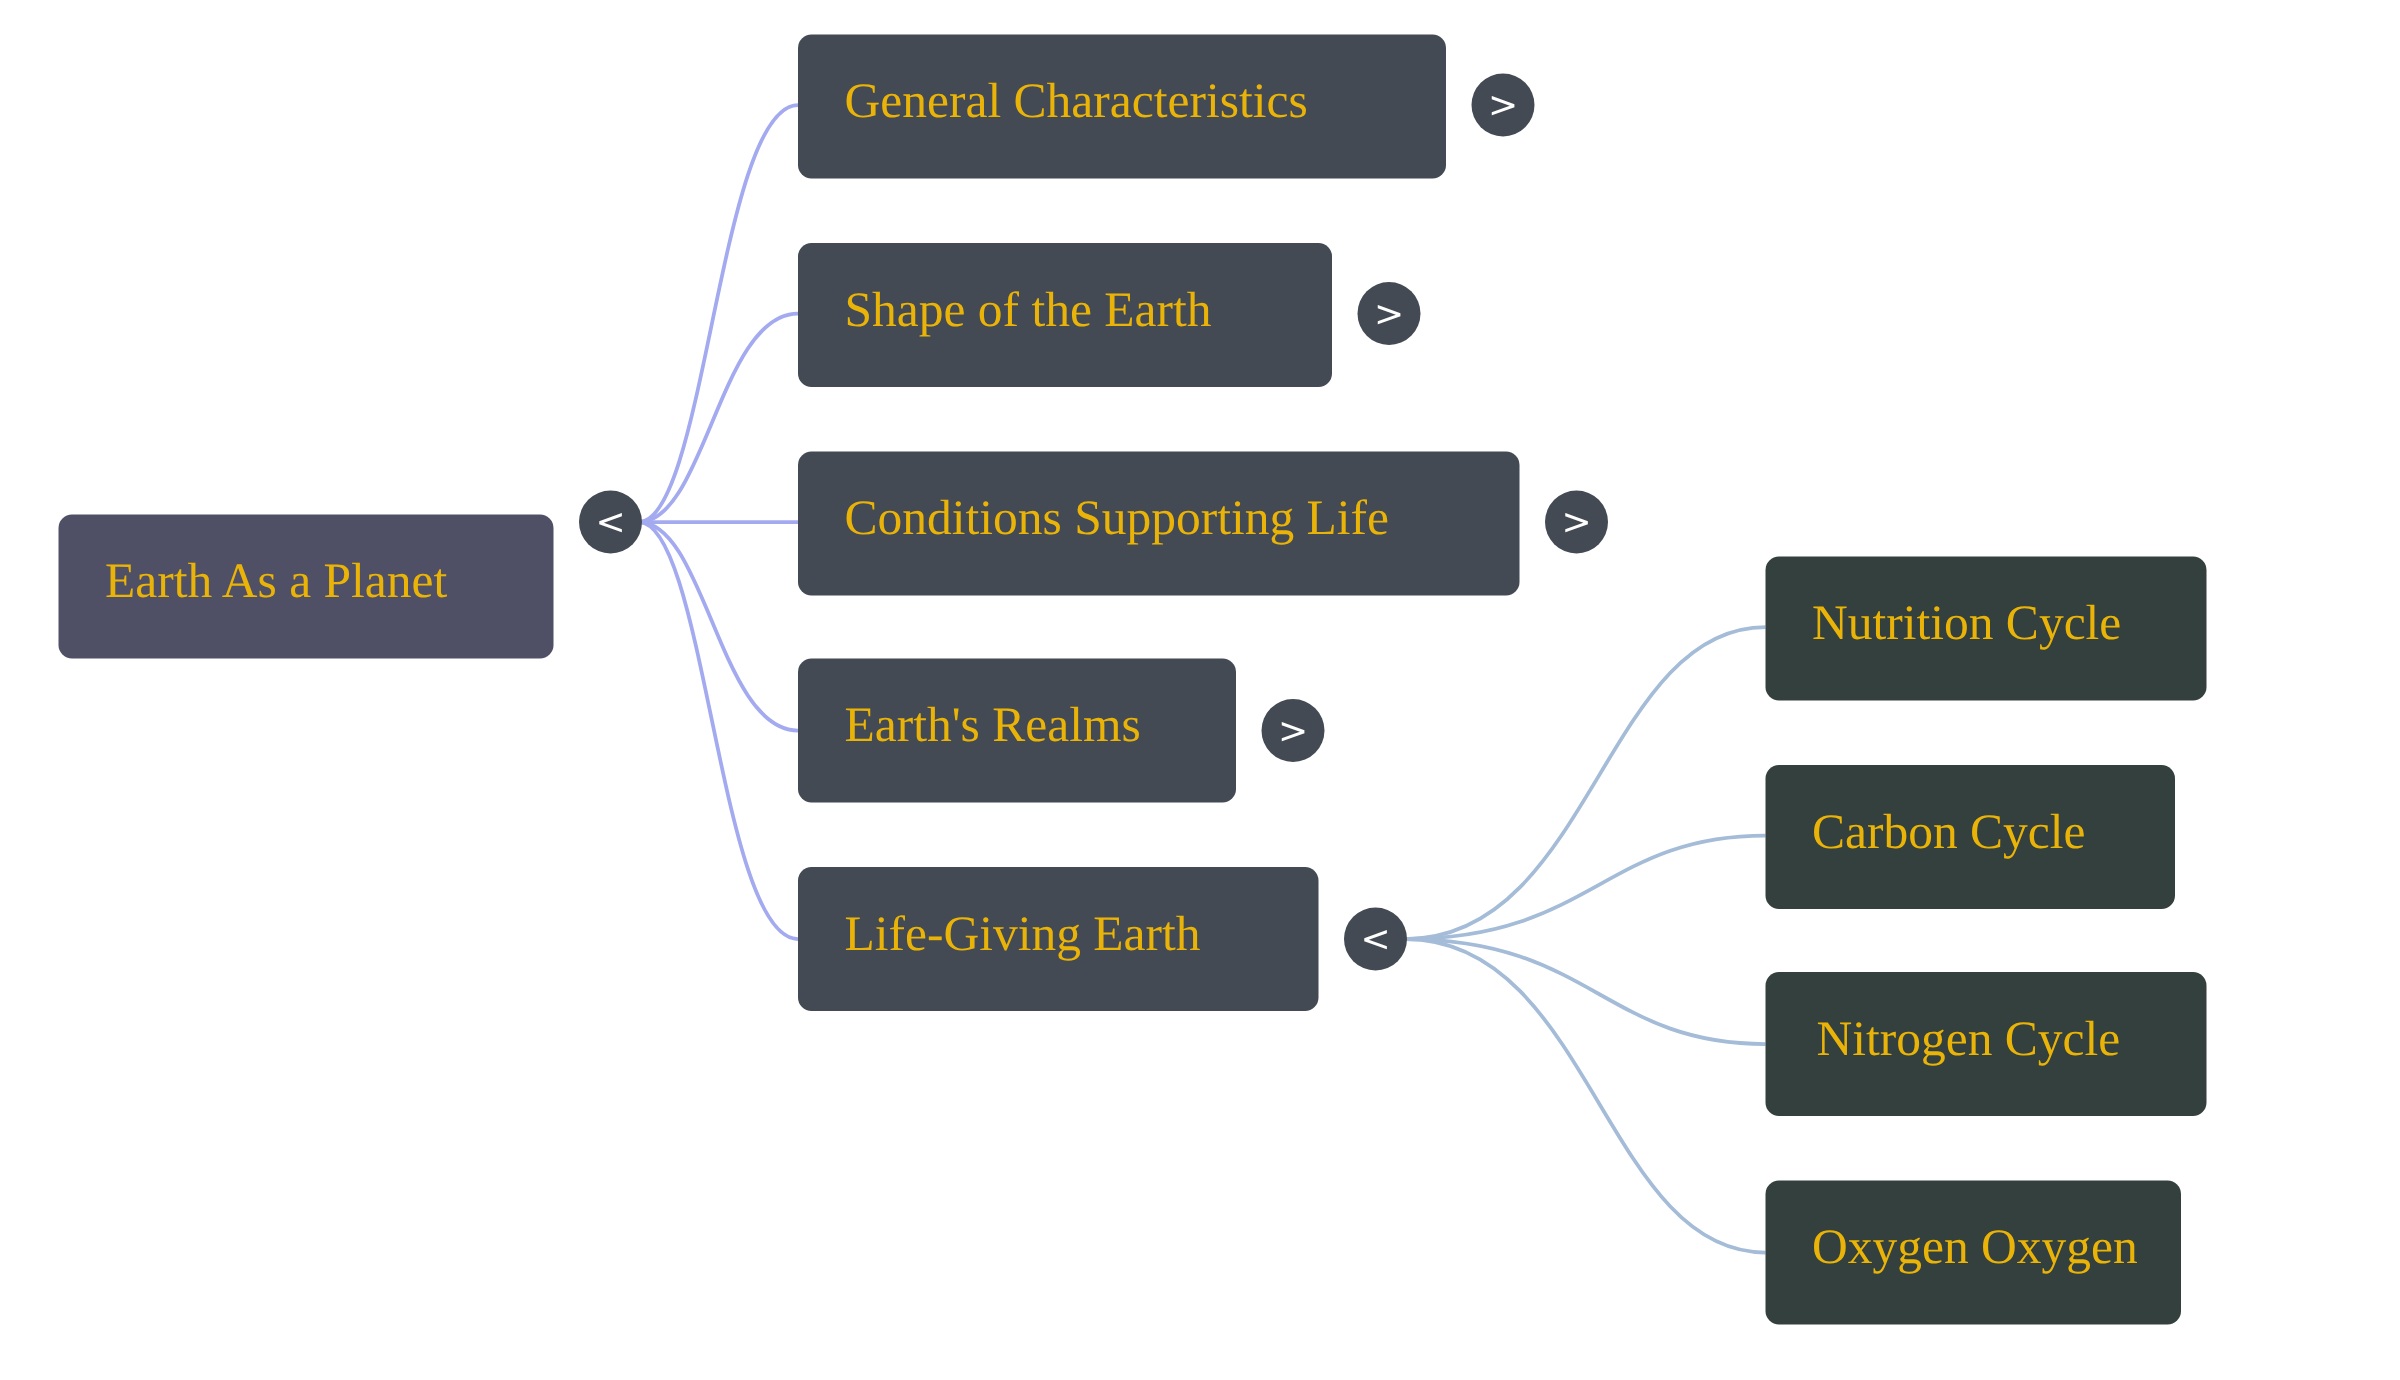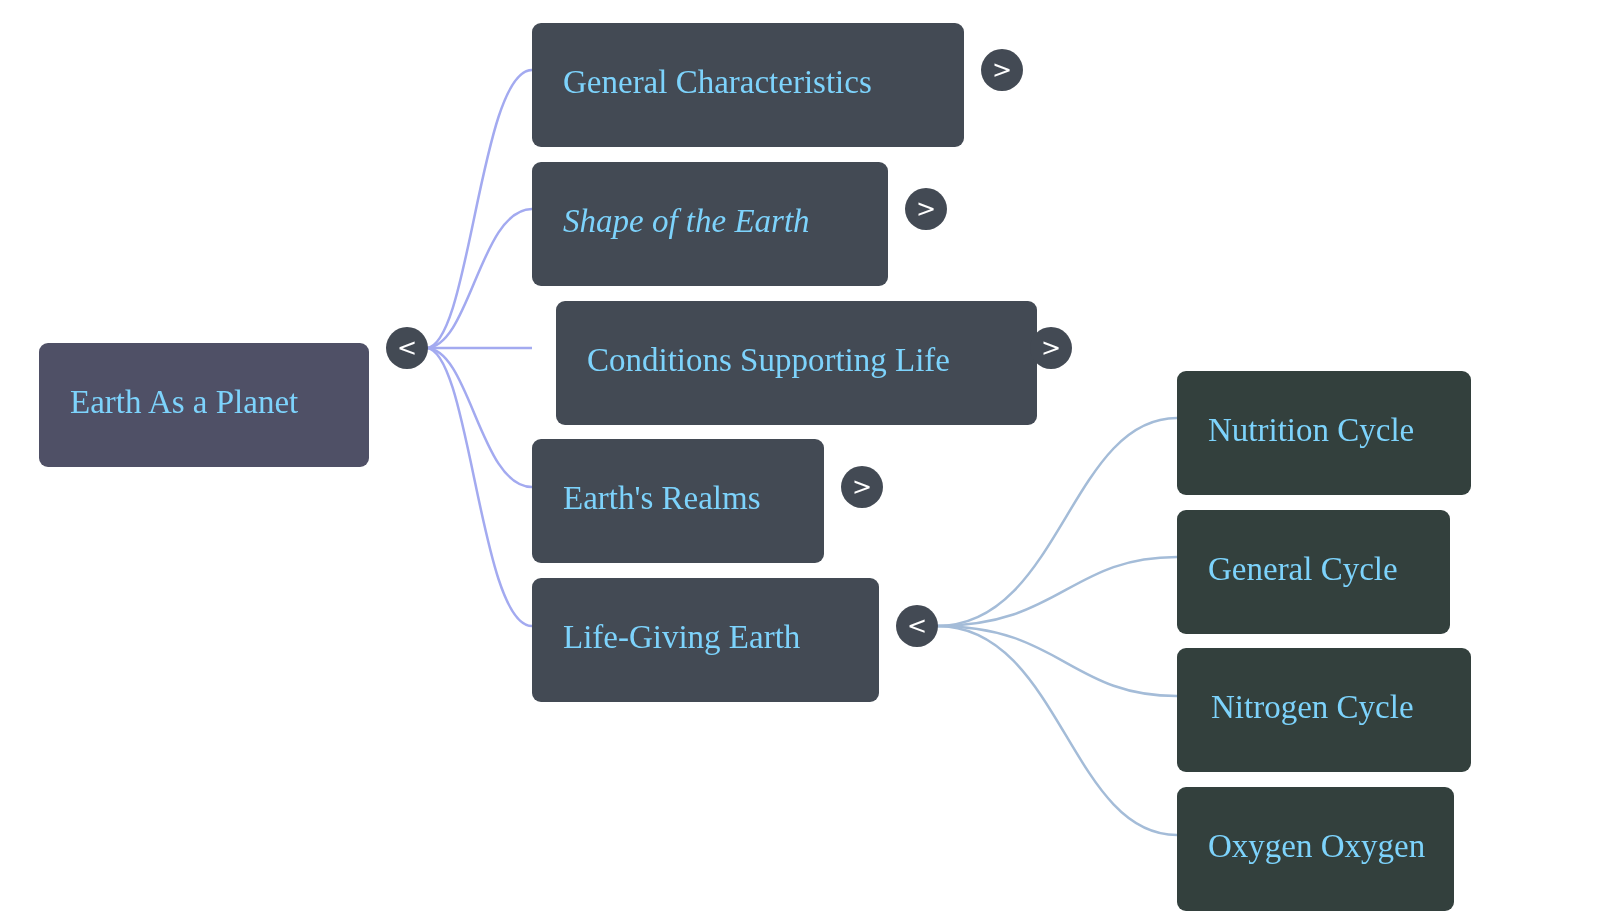--- a/index.html
+++ b/index.html
@@ -1,18 +1,18 @@
 <!DOCTYPE html>
 <html><head>
   <meta charset="utf-8">
   <style>
     html, body { margin: 0; padding: 0; background: #ffffff; }
     body { width: 1600px; height: 920px; position: relative; overflow: hidden; font-family: "Liberation Serif", "DejaVu Serif", serif; }
     #edges { position: absolute; left: 0; top: 0; width: 1600px; height: 920px; }
-    .node { position: absolute; box-sizing: border-box; border-radius: 9px; color: #7dd3fc; font-size: 33px; padding-left: 31px; display: flex; align-items: center; height: 124px; cursor: pointer; white-space: nowrap; }
+    .node { position: absolute; box-sizing: border-box; border-radius: 9px; color: #eab308; font-size: 33px; padding-left: 31px; display: flex; align-items: center; height: 96px; cursor: pointer; white-space: nowrap; }
     .node span { margin-top: -6px; }
     .root { background: #4f5066; }
     .level1 { background: #434a54; }
     .level2 { background: #33403d; }
     .toggle { position: absolute; width: 42px; height: 42px; border-radius: 50%; background: #434a54; color: #fff; display: flex; align-items: center; justify-content: center; font-family: "DejaVu Sans", sans-serif; font-size: 24px; cursor: pointer; }
     .toggle.root-toggle { background: #434a54; }
   </style>
 </head>
 <body>
 
@@ -35,28 +35,28 @@
   <span>&lt;</span>
 </div>
 
 <div class="node level1" style="left:532px; top:23px; width:432px;">
   <span>General Characteristics</span>
 </div>
 <div class="toggle" style="left:981px; top:49px;">
   <span>&gt;</span>
 </div>
 
-<div class="node level1" style="left:532px; top:162px; width:356px;font-style:italic;">
+<div class="node level1" style="left:532px; top:162px; width:356px;">
   <span>Shape of the Earth</span>
 </div>
 <div class="toggle" style="left:905px; top:188px;">
   <span>&gt;</span>
 </div>
 
-<div class="node level1" style="left:556px; top:301px; width:481px;">
+<div class="node level1" style="left:532px; top:301px; width:481px;">
   <span>Conditions Supporting Life</span>
 </div>
 <div class="toggle" style="left:1030px; top:327px;">
   <span>&gt;</span>
 </div>
 
 <div class="node level1" style="left:532px; top:439px; width:292px;">
   <span>Earth's Realms</span>
 </div>
 <div class="toggle" style="left:841px; top:466px;">
@@ -67,20 +67,20 @@
   <span>Life-Giving Earth</span>
 </div>
 <div class="toggle" style="left:896px; top:605px;">
   <span>&lt;</span>
 </div>
 
 <div class="node level2" style="left:1177px; top:371px; width:294px;">
   <span>Nutrition Cycle</span>
 </div>
 <div class="node level2" style="left:1177px; top:510px; width:273px;">
-  <span>General Cycle</span>
+  <span>Carbon Cycle</span>
 </div>
 <div class="node level2" style="left:1177px; top:648px; width:294px;padding-left:34px;">
   <span>Nitrogen Cycle</span>
 </div>
 <div class="node level2" style="left:1177px; top:787px; width:277px;">
   <span>Oxygen Oxygen</span>
 </div>
 
 </body></html>

